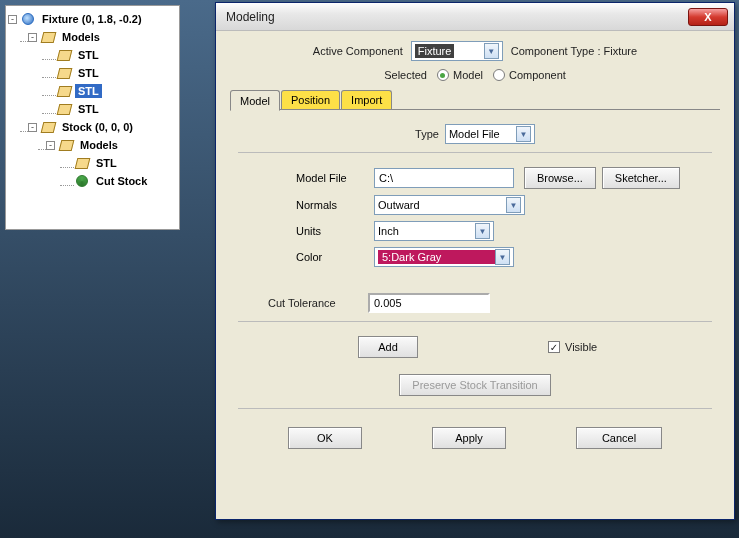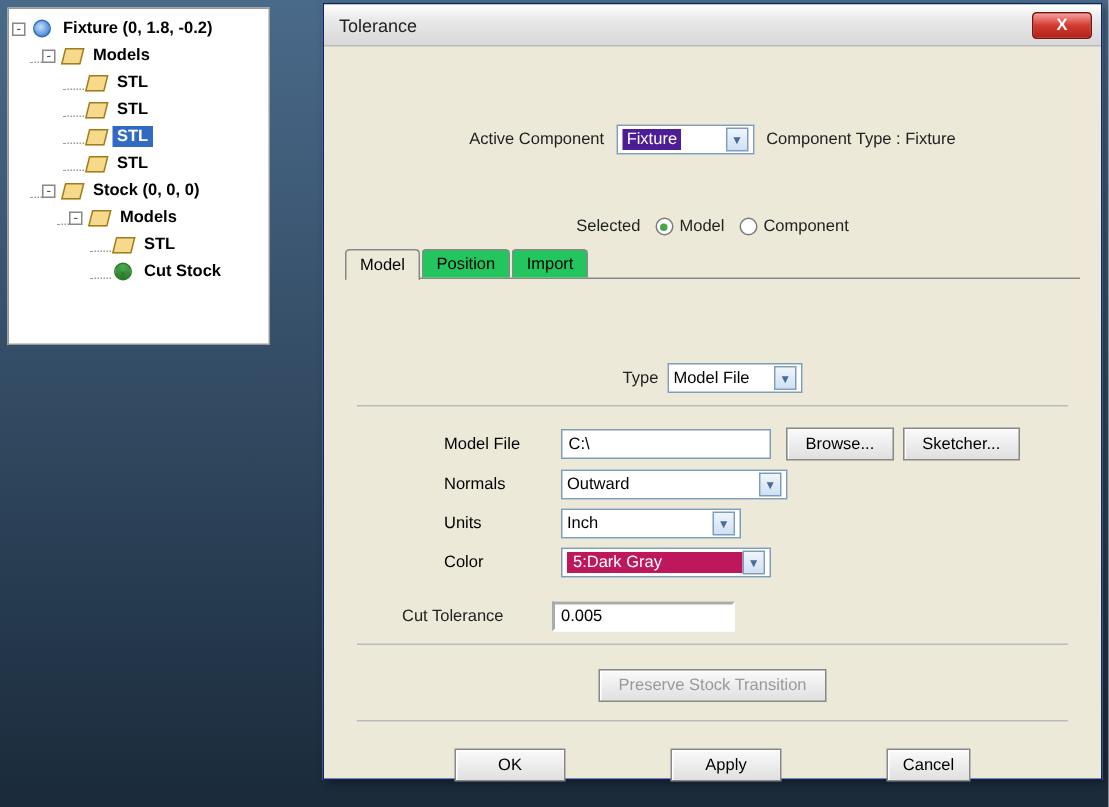--- a/index.html
+++ b/index.html
@@ -21,32 +21,32 @@
 .ico-cutstock{width:12px;height:12px;border-radius:50%;background:conic-gradient(#4aa84a,#2d7a2d,#4aa84a);border:1px solid #2d7a2d;}
 
 
 .dialog{position:absolute;left:215px;top:2px;width:520px;height:518px;background:#ece9d8;border:1px solid #0a246a;box-shadow:2px 2px 6px rgba(0,0,0,.4);}
 .titlebar{height:28px;background:linear-gradient(180deg,#fefefe 0%,#e8e8e8 40%,#d8d8d8 100%);border-bottom:1px solid #bbb;display:flex;align-items:center;padding:0 6px 0 10px;}
 .titlebar .title{flex:1;font-size:12px;color:#222;}
 .close-btn{width:40px;height:18px;border-radius:3px;background:linear-gradient(180deg,#f6a0a0,#d43a2f,#b42218);border:1px solid #7a1410;display:flex;align-items:center;justify-content:center;color:#fff;font-weight:bold;font-size:11px;cursor:pointer;}
 .dlg-body{padding:10px 14px 8px 14px;}
 
 .row{display:flex;align-items:center;margin-bottom:8px;}
-.center{justify-content:center;margin-top:42px;}
+.center{justify-content:center;}
 .lbl{color:#222;}
 .select{height:20px;border:1px solid #7f9db9;background:#fff;display:flex;align-items:center;padding:0 3px;cursor:pointer;}
-.select.sel-h .val{background:#4c1d95;color:#fff;padding:1px 3px;}
+.select.sel-h .val{background:#404040;color:#fff;padding:1px 3px;}
 .select .arrow{width:15px;height:16px;margin-left:auto;background:linear-gradient(180deg,#f0f5fb,#cfe0f4);border:1px solid #7f9db9;display:flex;align-items:center;justify-content:center;font-size:8px;color:#4a6a9a;}
 .radio{width:12px;height:12px;border-radius:50%;border:1px solid #7b7b7b;background:#fff;margin:0 4px 0 10px;display:inline-flex;align-items:center;justify-content:center;}
 .radio.on::after{content:"";width:5px;height:5px;border-radius:50%;background:#4aa544;}
 .chk{width:12px;height:12px;border:1px solid #7b7b7b;background:#fff;margin-right:5px;display:inline-flex;align-items:center;justify-content:center;font-size:10px;color:#222;}
 
 
 .tabs{display:flex;align-items:flex-end;border-bottom:1px solid #888;margin-top:6px;}
-.tab{padding:3px 9px;border:1px solid #888;border-bottom:none;background:#22c55e;margin-right:1px;border-radius:3px 3px 0 0;position:relative;cursor:pointer;}
+.tab{padding:3px 9px;border:1px solid #888;border-bottom:none;background:#fde047;margin-right:1px;border-radius:3px 3px 0 0;position:relative;cursor:pointer;}
 .tab.active{background:#ece9d8;top:1px;padding-top:4px;border-bottom:1px solid #ece9d8;margin-bottom:-1px;}
 .tab-body{padding:14px 8px 6px 8px;}
 
 .hr{border:none;border-top:1px solid #bbb;margin:8px 0 14px 0;}
 
 .form-row{display:flex;align-items:center;margin-bottom:6px;}
 .form-row .flab{width:78px;text-align:left;}
 .txt{height:20px;border:1px solid #7f9db9;background:#fff;padding:0 4px;display:flex;align-items:center;}
 .txt.sunken{border:2px inset #fff;}
 
@@ -129,21 +129,21 @@
     <span class="tree-dotted" style="width:14px;"></span>
     <span class="tree-icon">
         <span class="ico-cutstock"></span>
       </span>
     <span class="tree-label"><b>Cut Stock</b></span>
   </div>
 </div>
 
 <div class="dialog">
   <div class="titlebar">
-    <span class="title">Tolerance</span>
+    <span class="title">Modeling</span>
     <div class="close-btn">X</div>
   </div>
   <div class="dlg-body">
 
     <div class="row center">
       <span class="lbl">Active Component</span>
       <div class="select sel-h" style="width:92px;margin:0 8px;">
         <span class="val">Fixture</span>
         <span class="arrow">▼</span>
       </div>
@@ -198,35 +198,41 @@
         </div>
         <div class="form-row">
           <span class="flab">Color</span>
           <div class="select color-sel" style="width:140px;">
             <span class="val">5:Dark Gray</span>
             <span class="arrow">▼</span>
           </div>
         </div>
       </div>
 
-      <div class="form-row" style="margin-top:16px;padding-left:30px;">
+      <div class="form-row" style="margin-top:26px;padding-left:30px;">
         <span style="width:100px;" class="lbl">Cut  Tolerance</span>
         <div class="txt sunken" style="width:122px;">0.005</div>
       </div>
 
       <hr class="hr">
 
+      <div class="row" style="padding-left:120px;">
+        <div class="btn" style="width:60px;">Add</div>
+        <div style="width:130px;"></div>
+        <span class="chk">✓</span>
+        <span class="lbl">Visible</span>
+      </div>
 
       <div class="row center" style="margin-top:16px;">
         <div class="btn" data-state="disabled">Preserve Stock Transition</div>
       </div>
 
       <hr class="hr" style="margin-top:12px;">
 
       <div class="btn-row">
         <div class="btn" style="width:74px;">OK</div>
         <div class="btn" style="width:74px;">Apply</div>
-        <div class="btn" style="width:56px;">Cancel</div>
+        <div class="btn" style="width:86px;">Cancel</div>
       </div>
     </div>
 
   </div>
 </div>
 
 </body></html>

